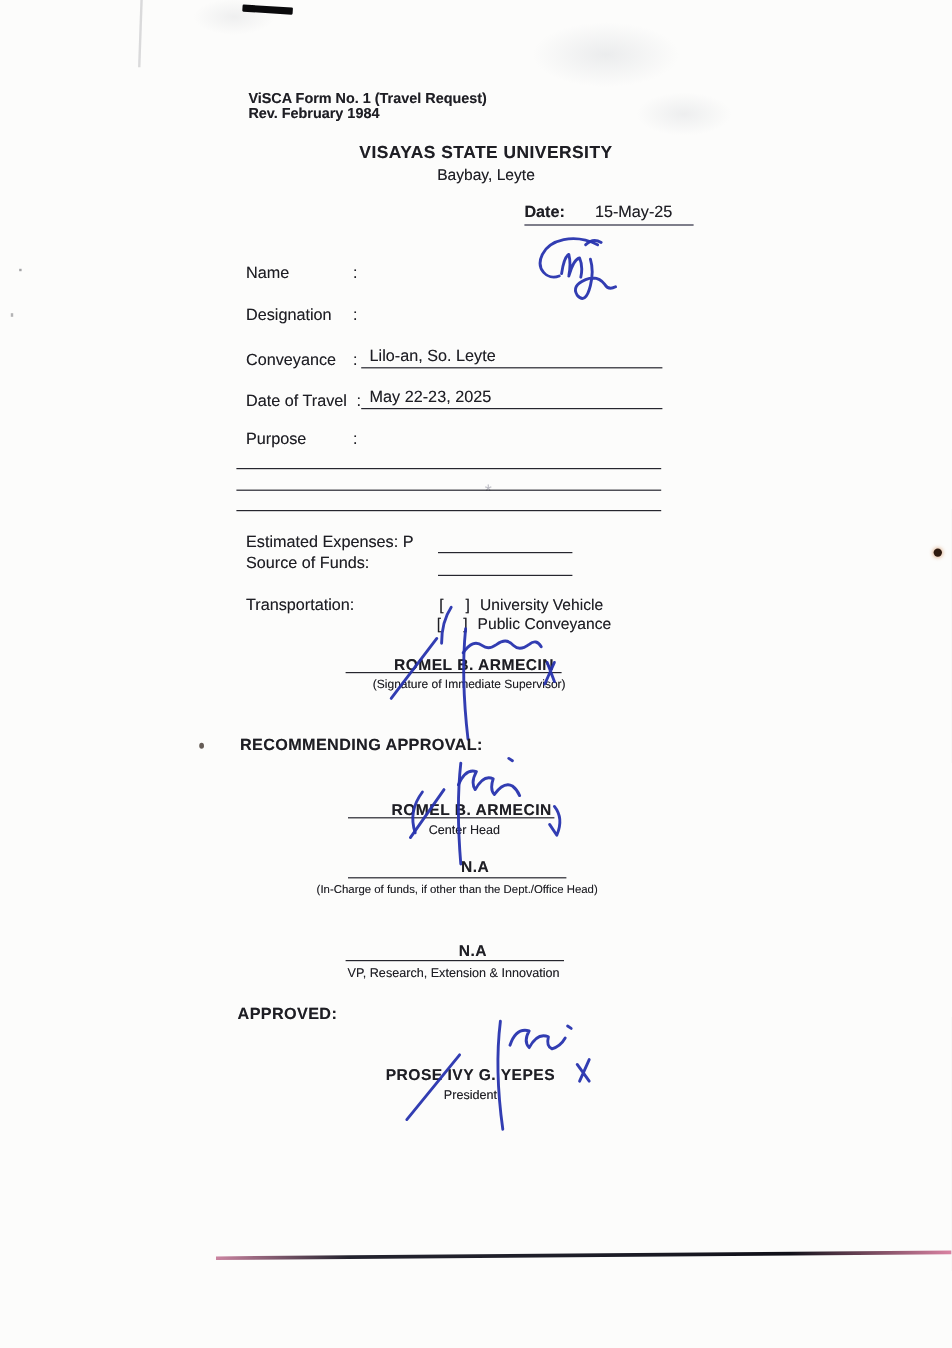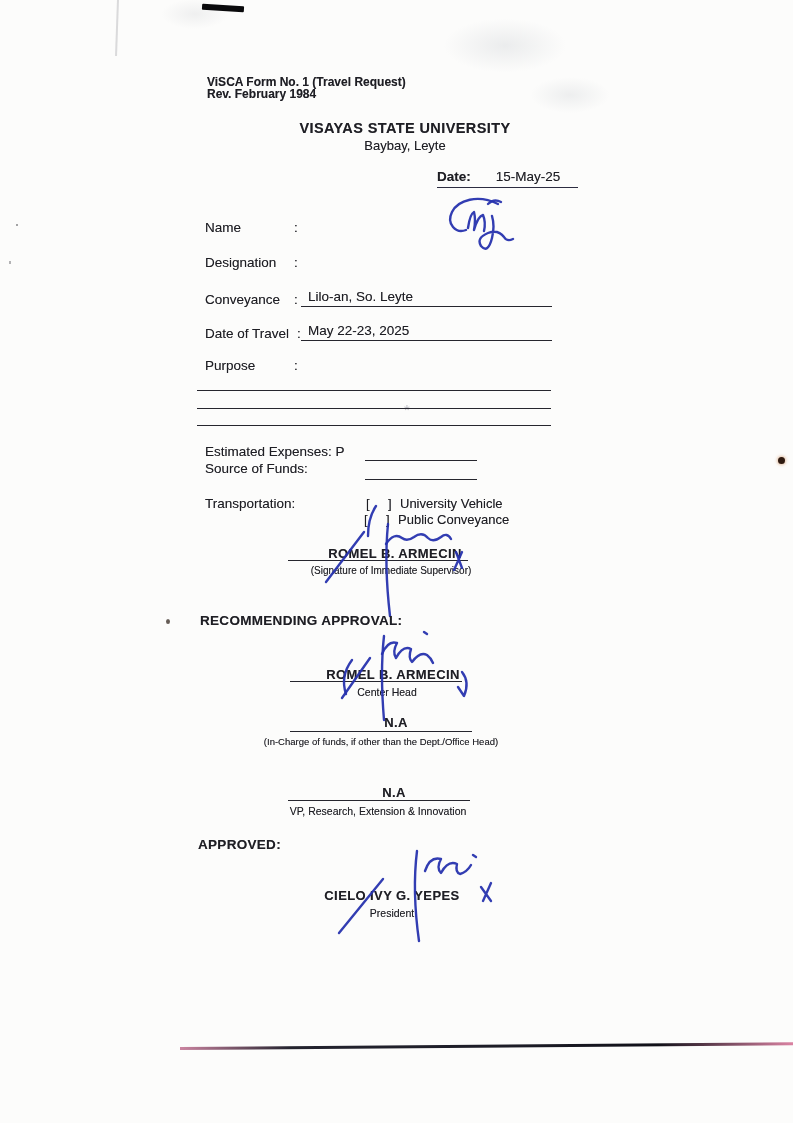--- a/index.html
+++ b/index.html
@@ -174,21 +174,21 @@
 
   <div class="sigline" style="left:290px;top:731px;width:182px;"></div>
   <div class="signame" style="left:306px;top:715px;width:180px;">N.A</div>
   <div class="sigcap" style="left:258px;top:736px;width:246px;font-size:9.5px;">(In-Charge of funds, if other than the Dept./Office Head)</div>
 
   <div class="sigline" style="left:288px;top:800px;width:182px;"></div>
   <div class="signame" style="left:304px;top:785px;width:180px;">N.A</div>
   <div class="sigcap fs105" style="left:278px;top:805px;width:200px;">VP, Research, Extension &amp; Innovation</div>
 
   <div class="t b fs135" style="left:198px;top:837px;letter-spacing:.3px;">APPROVED:</div>
-  <div class="signame" style="left:302px;top:888px;width:180px;">CIELO IVY G. YEPES</div>
+  <div class="signame" style="left:302px;top:888px;width:180px;">PROSE IVY G. YEPES</div>
   <div class="sigcap fs105" style="left:312px;top:907px;width:160px;">President</div>
   <svg class="ink" style="left:333px;top:845px;" width="172" height="96" viewBox="0 0 172 96">
     <path d="M6 88 L50 34"></path>
     <path d="M84 6 q-5 40 2 90"></path>
     <path d="M92 26 q5 -15 16 -12 q-5 9 0 14 q7 -13 16 -9 q-2 8 3 10 q7 -2 11 -9"></path>
     <path d="M140 10 l3 2"></path>
     <path d="M148 42 l10 14 M158 38 l-8 18"></path>
   </svg>
 
   <svg class="ink" style="left:428px;top:192px;" width="104" height="70" viewBox="0 0 104 70">

